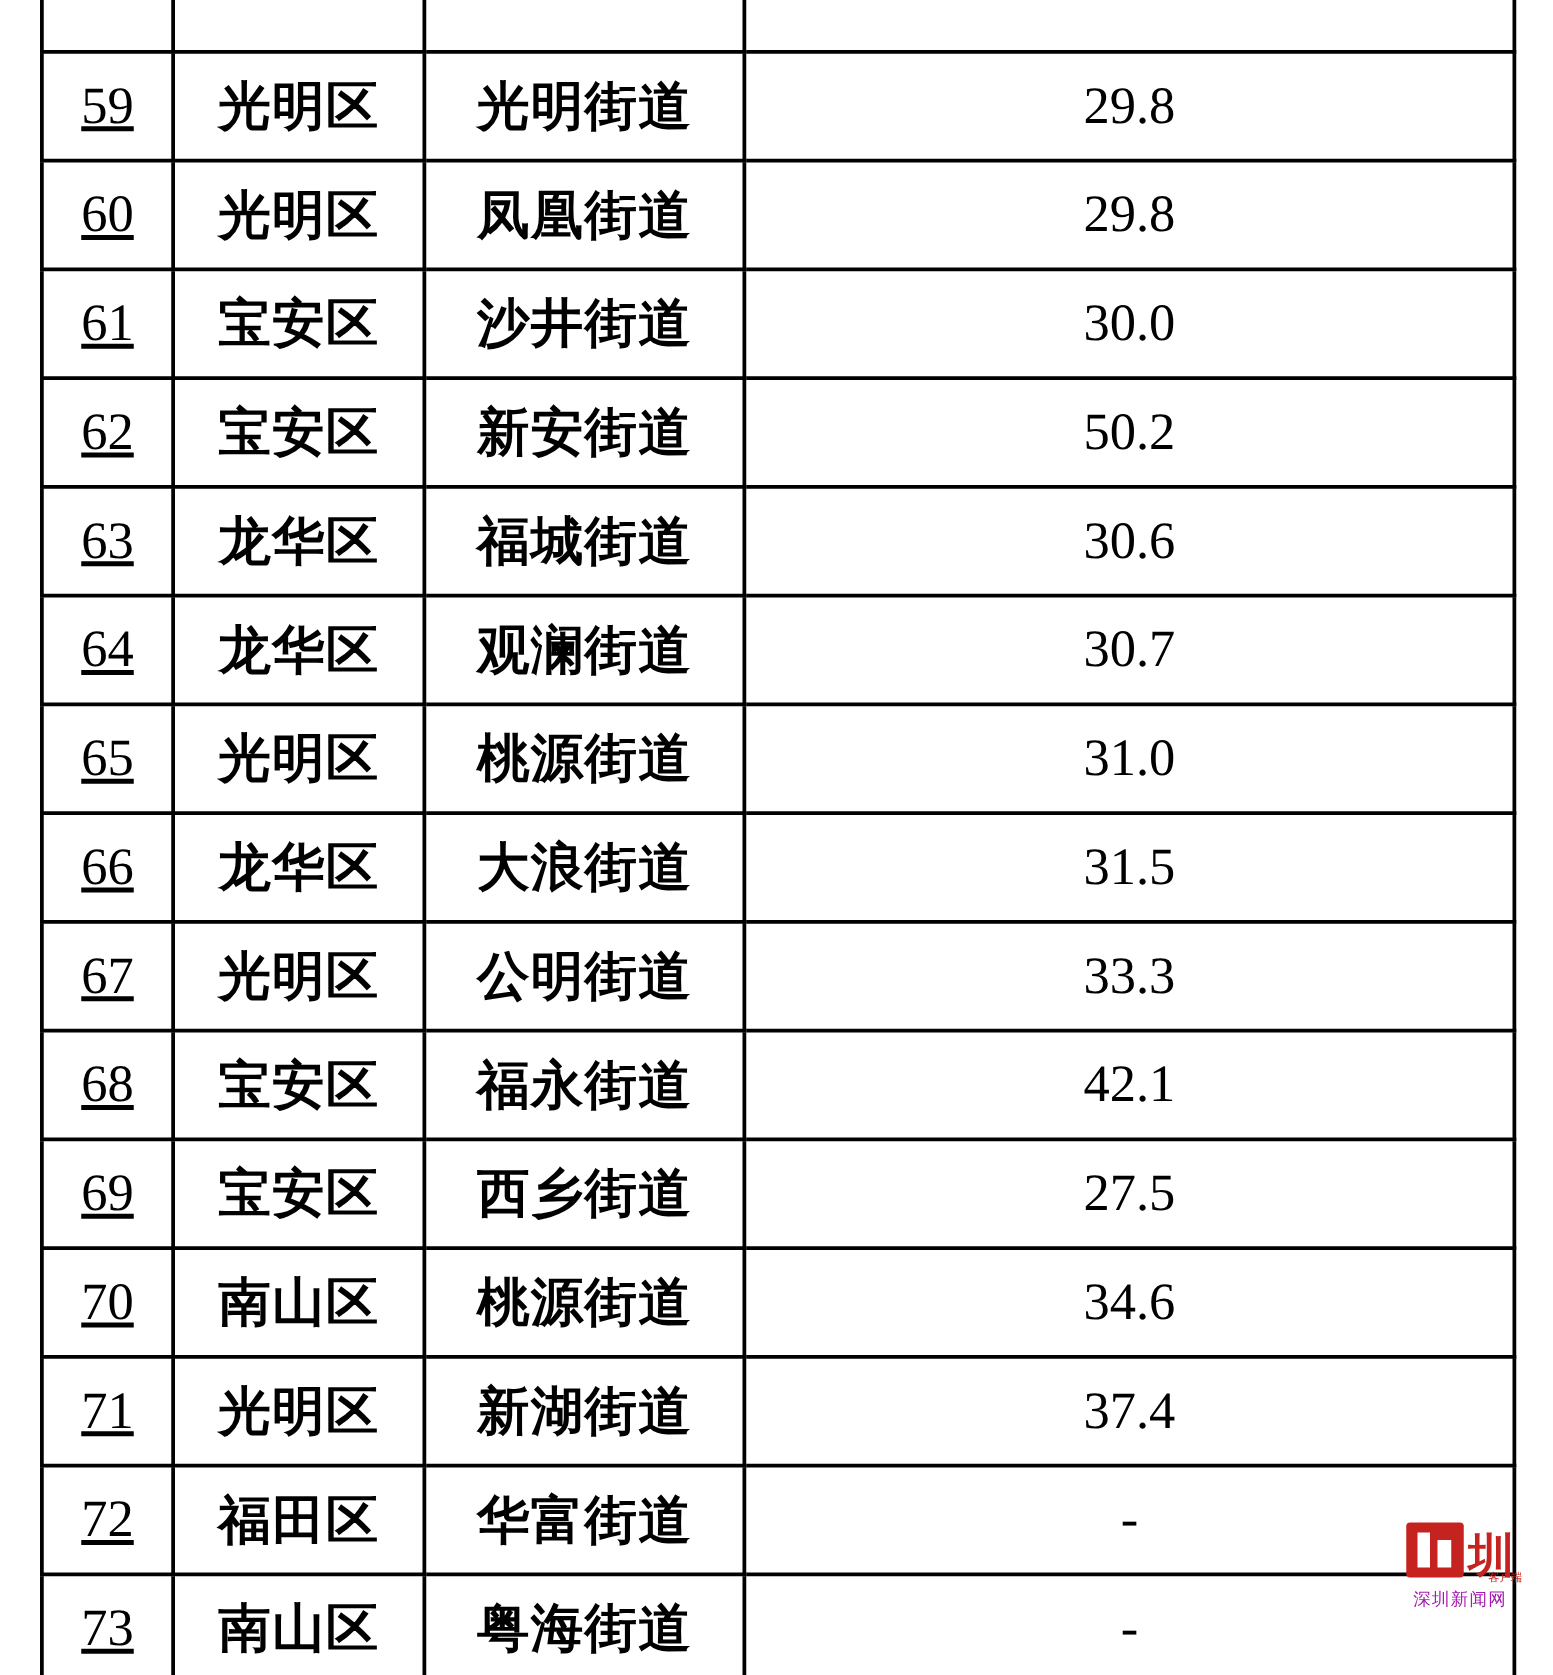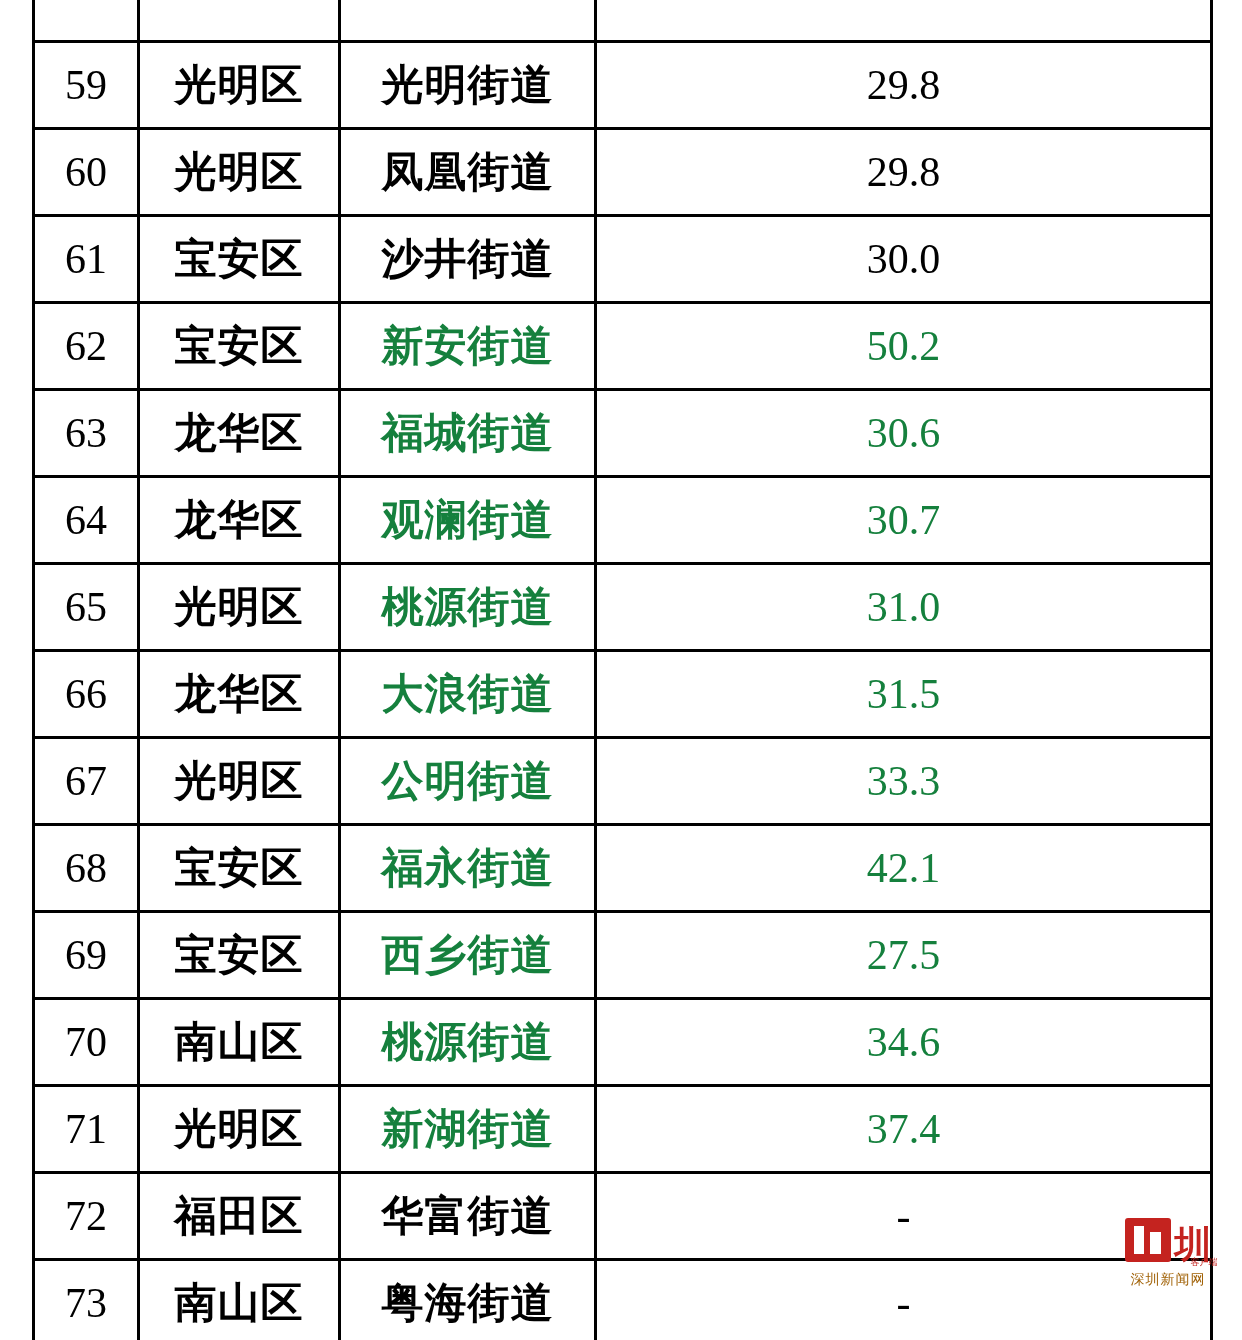--- a/index.html
+++ b/index.html
@@ -43,28 +43,29 @@
   }
   td.cn {
     font-family: "DejaVu Sans", "Liberation Sans", sans-serif;
     font-weight: bold;
     font-size: 41px;
     letter-spacing: 1px;
   }
   td.num {
     font-family: "Liberation Serif", serif;
     font-size: 43px;
+    text-decoration: underline;
   }
   td.val {
     font-family: "Liberation Serif", serif;
     font-size: 43px;
   }
   tr.highlight td.cn.street,
   tr.highlight td.val {
-    color: #15803d;
+    color: #000000;
   }
   
   .watermark {
     position: absolute;
     right: 10px;
     bottom: 4px;
     width: 128px;
     height: 62px;
     display: flex;
     flex-direction: column;
@@ -112,21 +113,21 @@
     font-family: "DejaVu Sans", sans-serif;
     font-size: 9px;
     color: #c4231f;
     letter-spacing: 0px;
     margin-left: 72px;
     margin-top: -6px;
   }
   .wm-sub {
     font-family: "DejaVu Sans", sans-serif;
     font-size: 14px;
-    color: #a16207;
+    color: #a21caf;
     letter-spacing: 1px;
     margin-top: 2px;
   }
 </style>
 </head>
 <body>
 
 <div class="sheet">
 
   <table class="rank-table">

